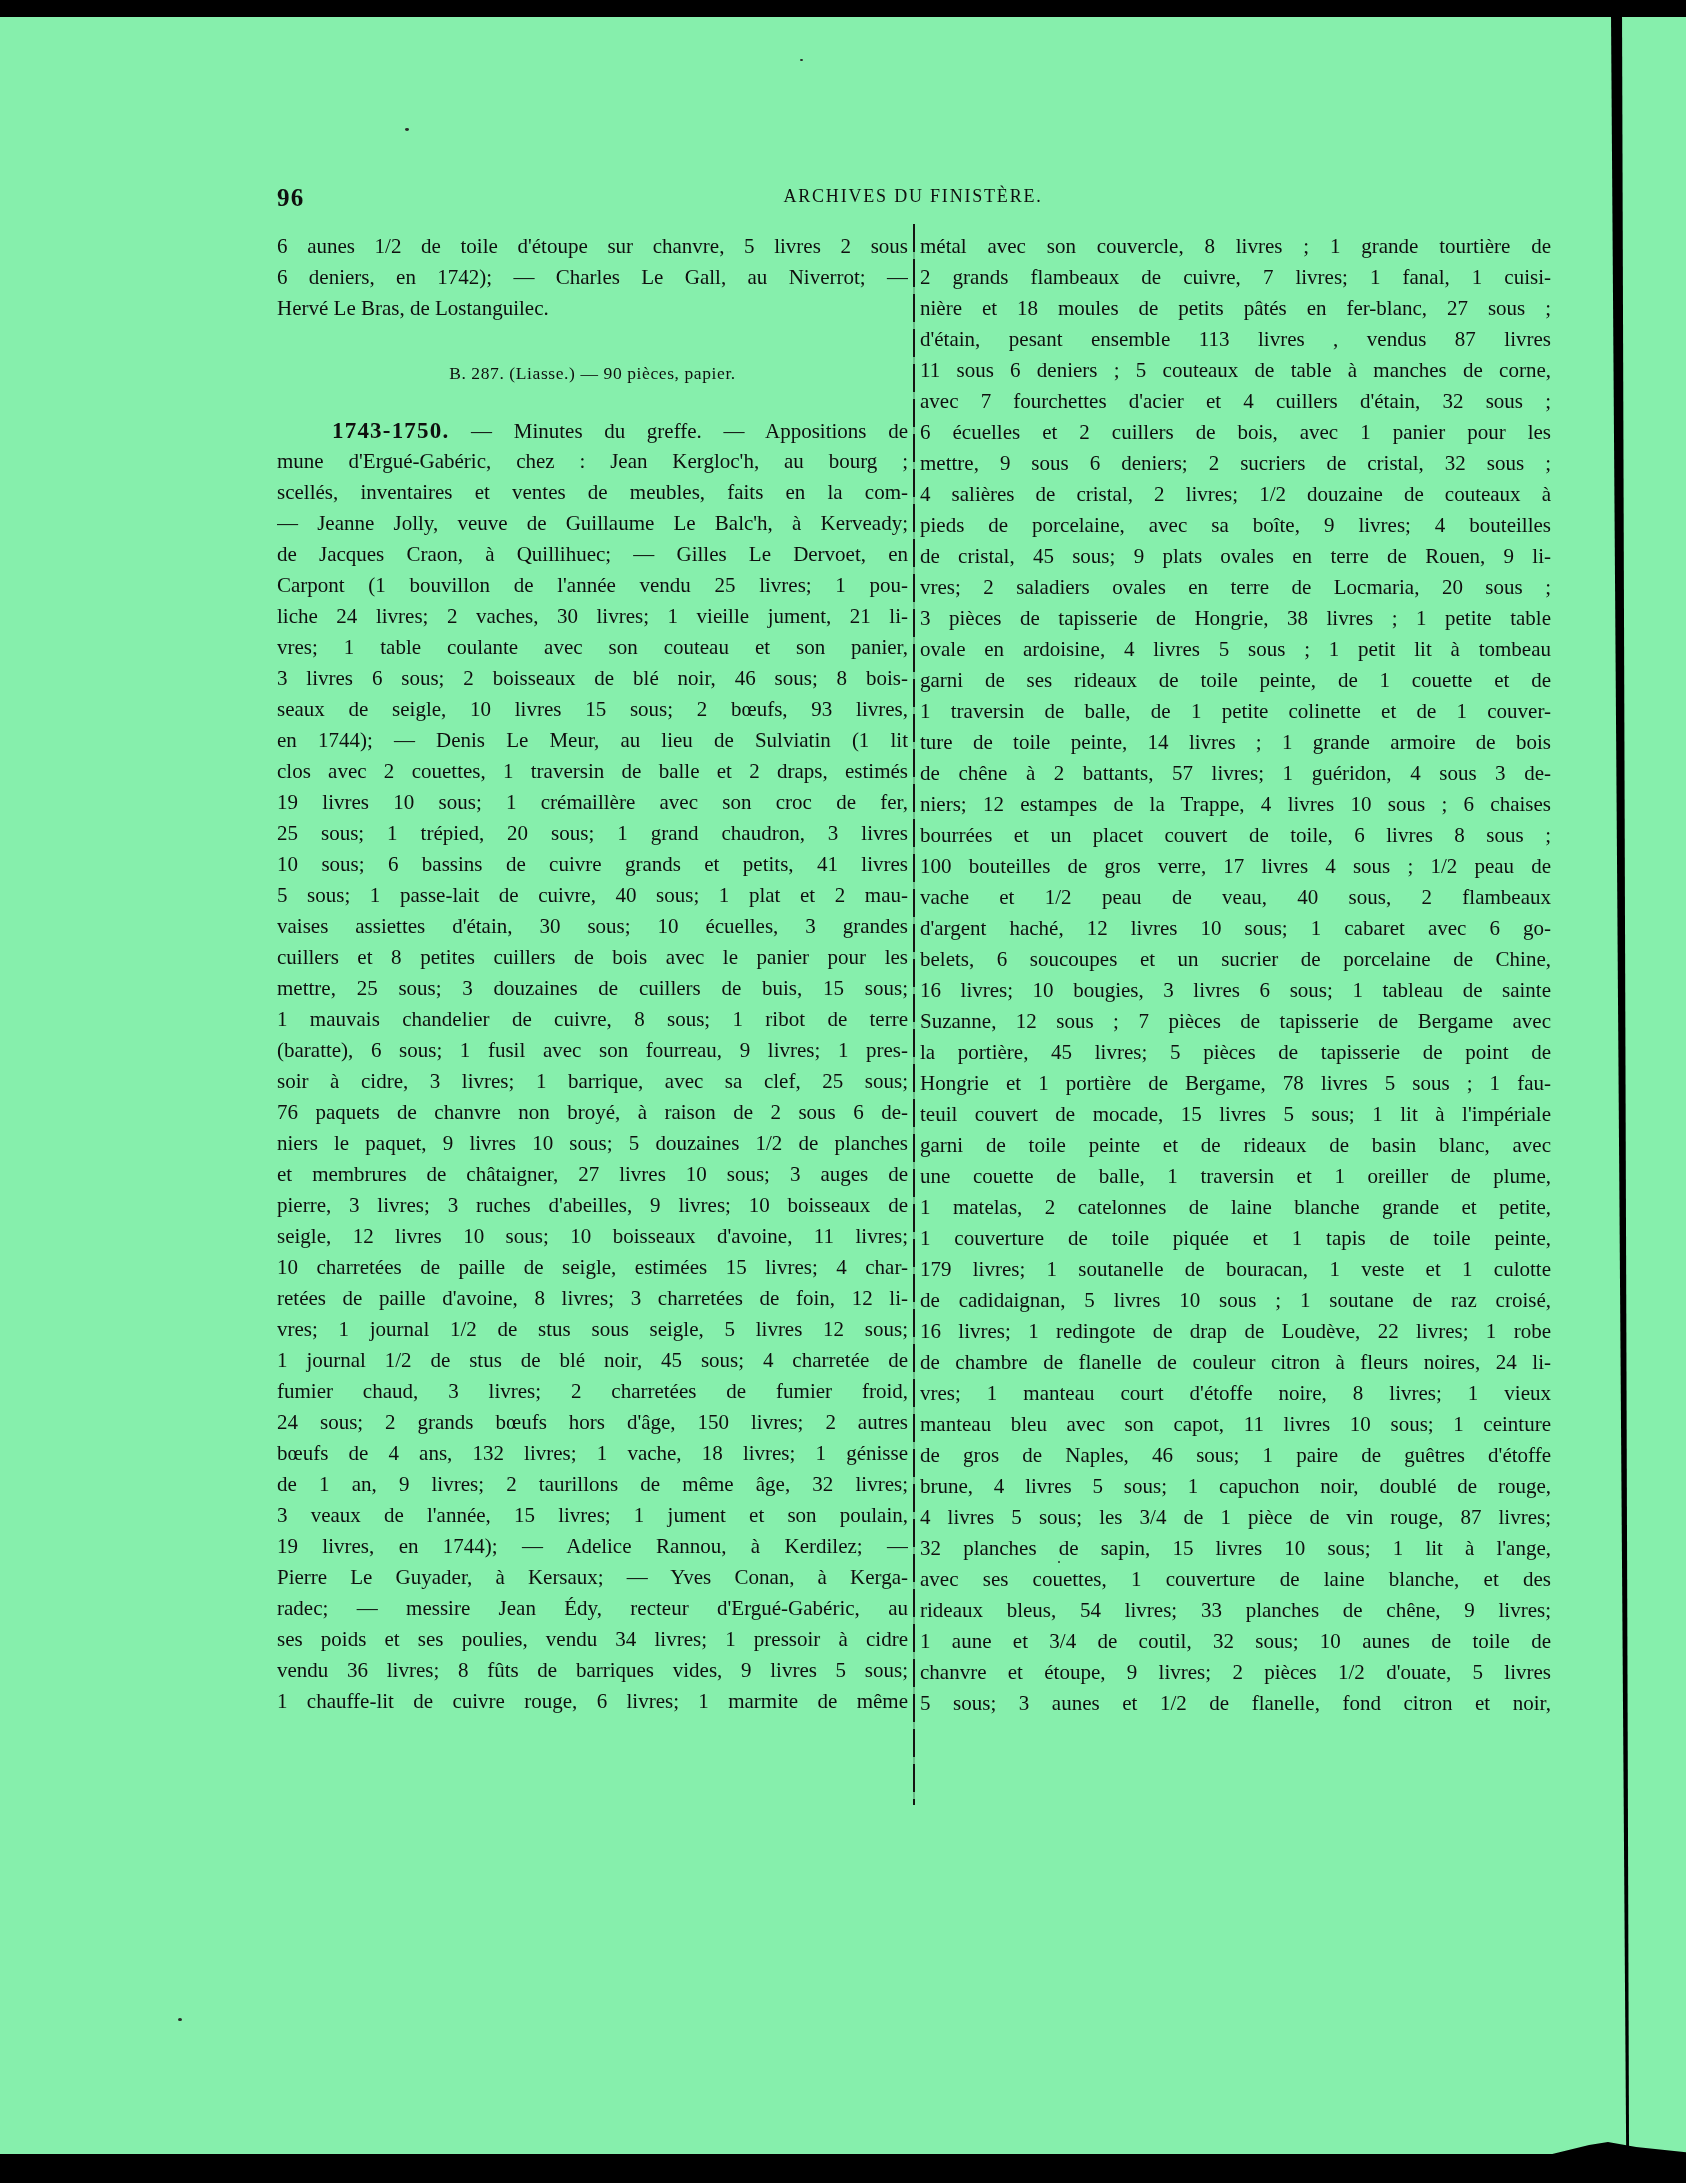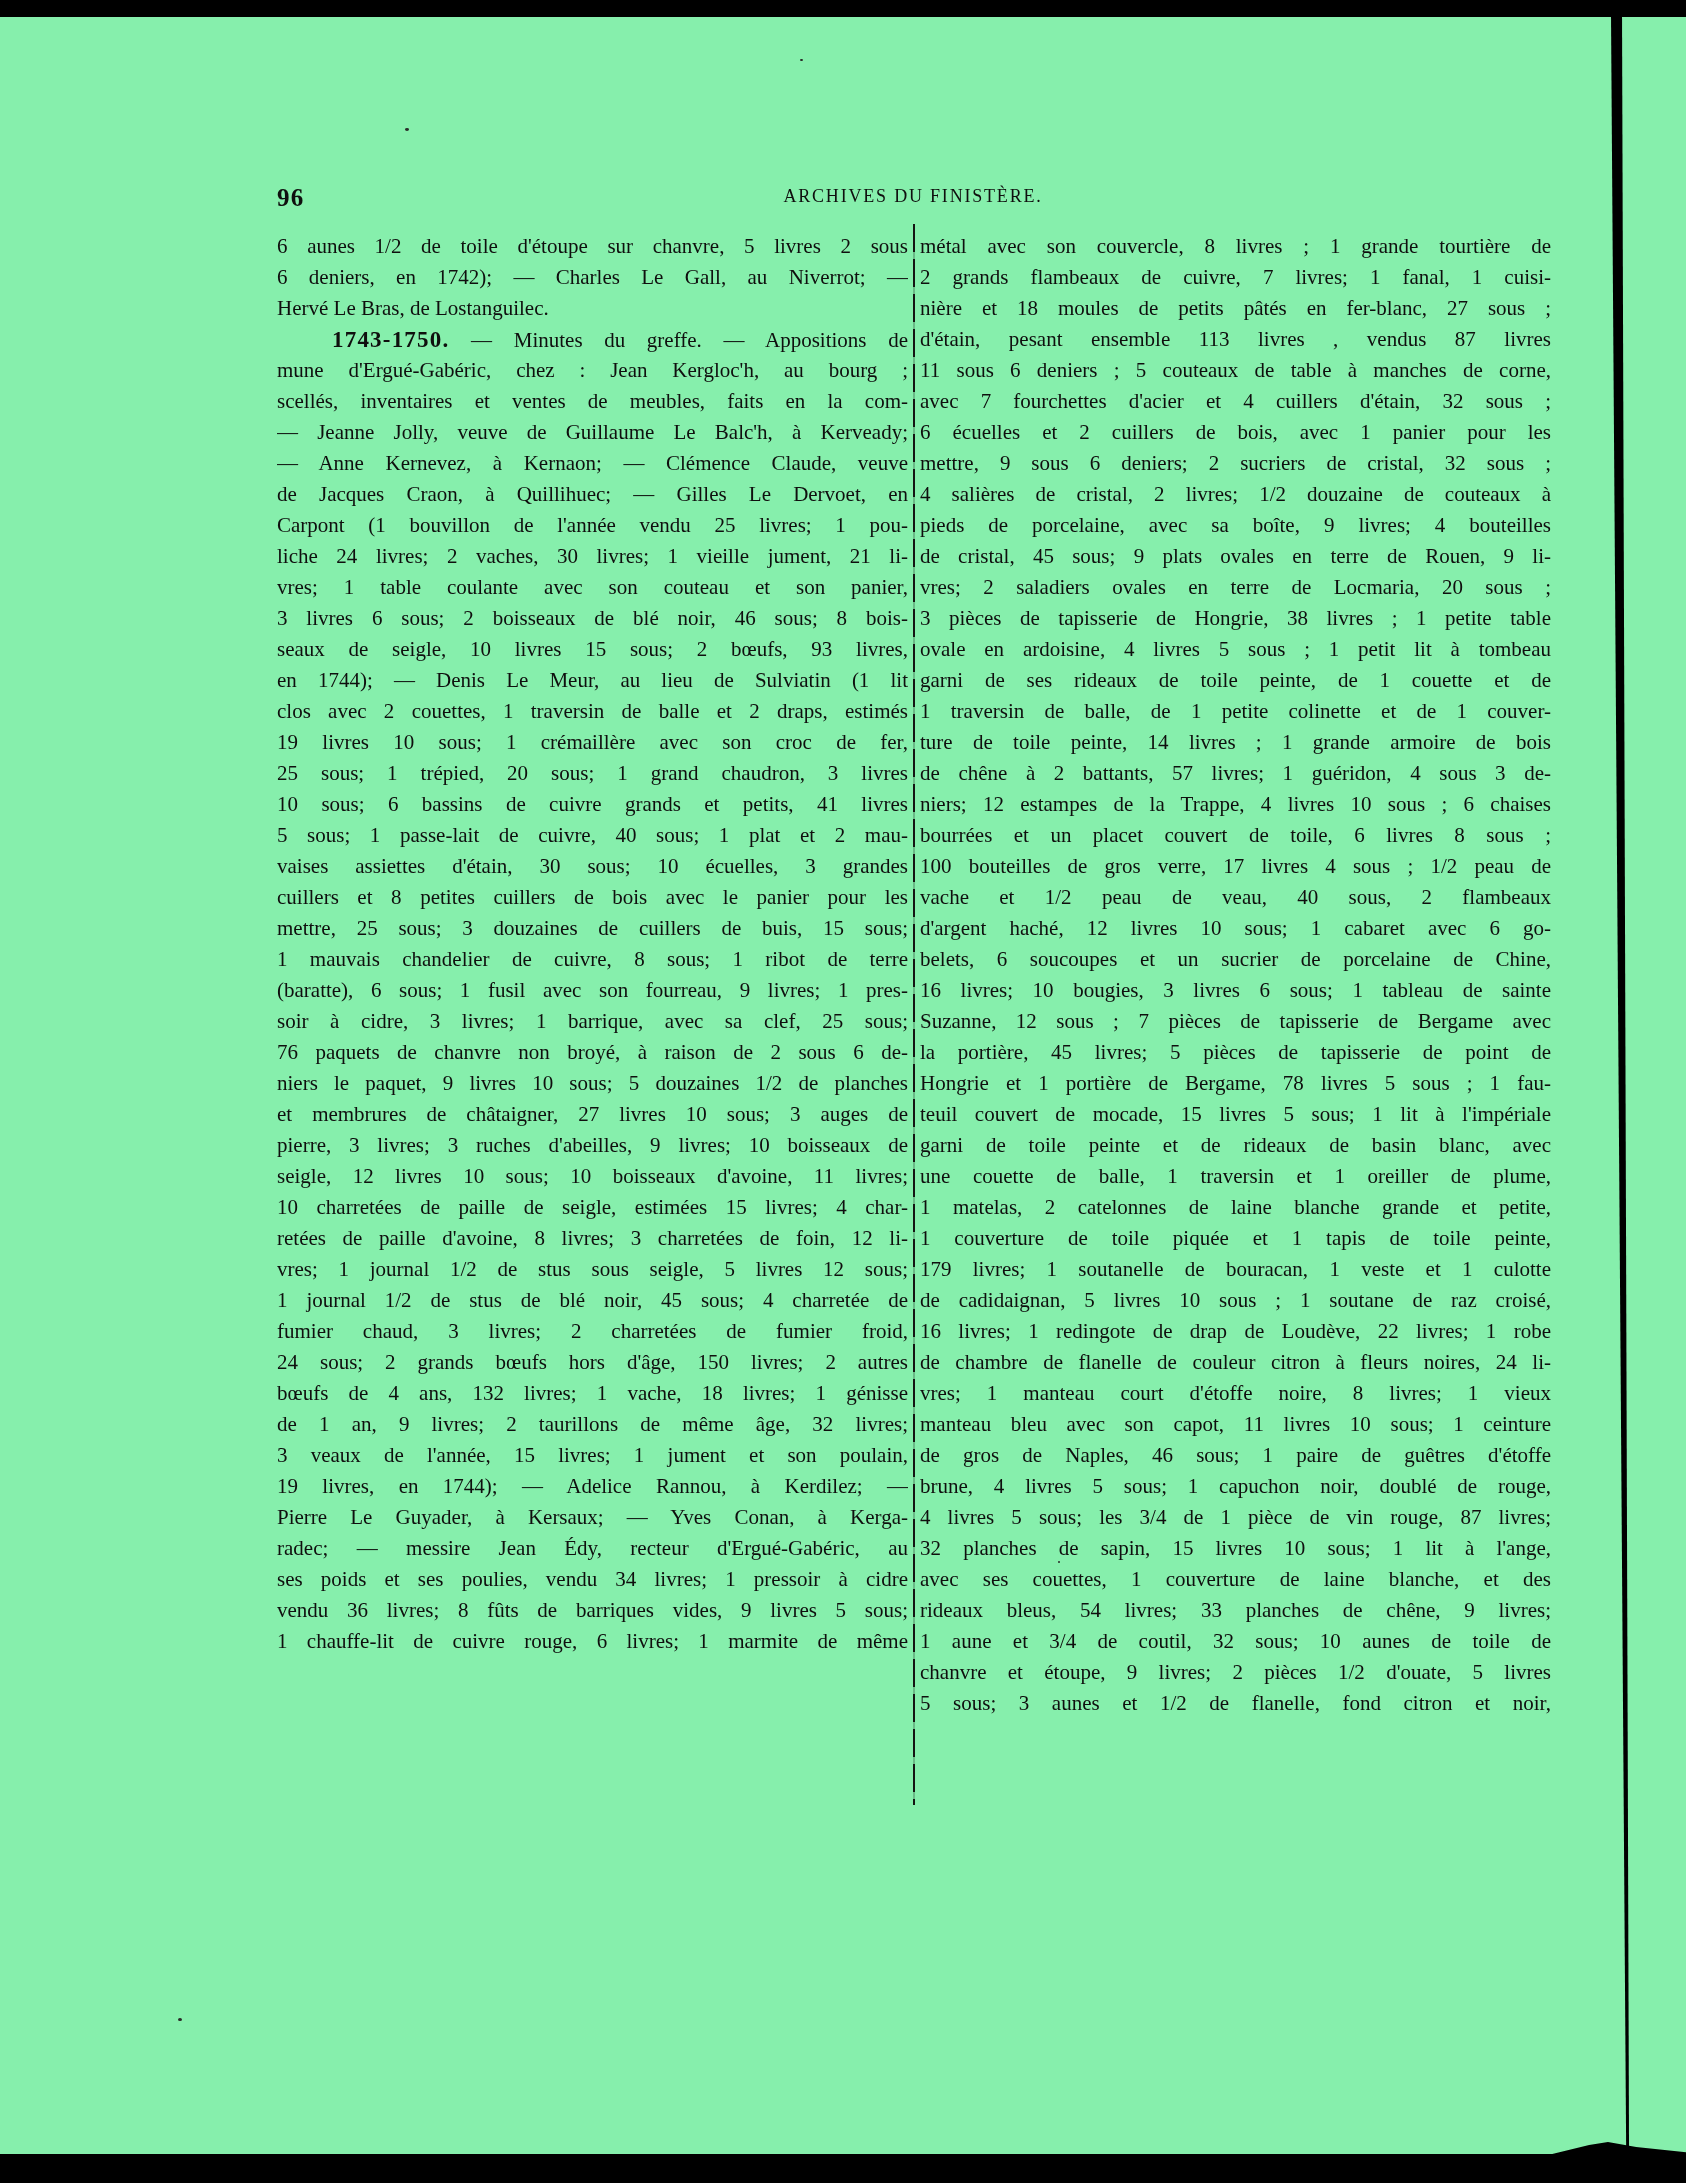--- a/index.html
+++ b/index.html
@@ -101,30 +101,30 @@
 
   <div class="column-divider"></div>
 
   <div class="column col-left">
     <div>
         <div class="line">6 aunes 1/2 de toile d'étoupe sur chanvre, 5 livres 2 sous</div>
         <div class="line">6 deniers, en 1742); — Charles Le Gall, au Niverrot; —</div>
         <div class="line last-left">Hervé Le Bras, de Lostanguilec.</div>
       </div>
 
+    <div class="liasse-heading">B. 287. (Liasse.) — 90 pièces, papier.</div>
 
     <div>
       <div class="line entry-first-line">
         <span class="entry-date">1743-1750.</span><span> — Minutes du greffe. — Appositions de</span>
       </div>
       <div>
           <div class="line">mune d'Ergué-Gabéric, chez : Jean Kergloc'h, au bourg ;</div>
           <div class="line">scellés, inventaires et ventes de meubles, faits en la com-</div>
           <div class="line">— Jeanne Jolly, veuve de Guillaume Le Balc'h, à Kerveady;</div>
-          <div class="line">— Anne Kernevez, à Kernaon; — Clémence Claude, veuve</div>
           <div class="line">de Jacques Craon, à Quillihuec; — Gilles Le Dervoet, en</div>
           <div class="line">Carpont (1 bouvillon de l'année vendu 25 livres; 1 pou-</div>
           <div class="line">liche 24 livres; 2 vaches, 30 livres; 1 vieille jument, 21 li-</div>
           <div class="line">vres; 1 table coulante avec son couteau et son panier,</div>
           <div class="line">3 livres 6 sous; 2 boisseaux de blé noir, 46 sous; 8 bois-</div>
           <div class="line">seaux de seigle, 10 livres 15 sous; 2 bœufs, 93 livres,</div>
           <div class="line">en 1744); — Denis Le Meur, au lieu de Sulviatin (1 lit</div>
           <div class="line">clos avec 2 couettes, 1 traversin de balle et 2 draps, estimés</div>
           <div class="line">19 livres 10 sous; 1 crémaillère avec son croc de fer,</div>
           <div class="line">25 sous; 1 trépied, 20 sous; 1 grand chaudron, 3 livres</div>

